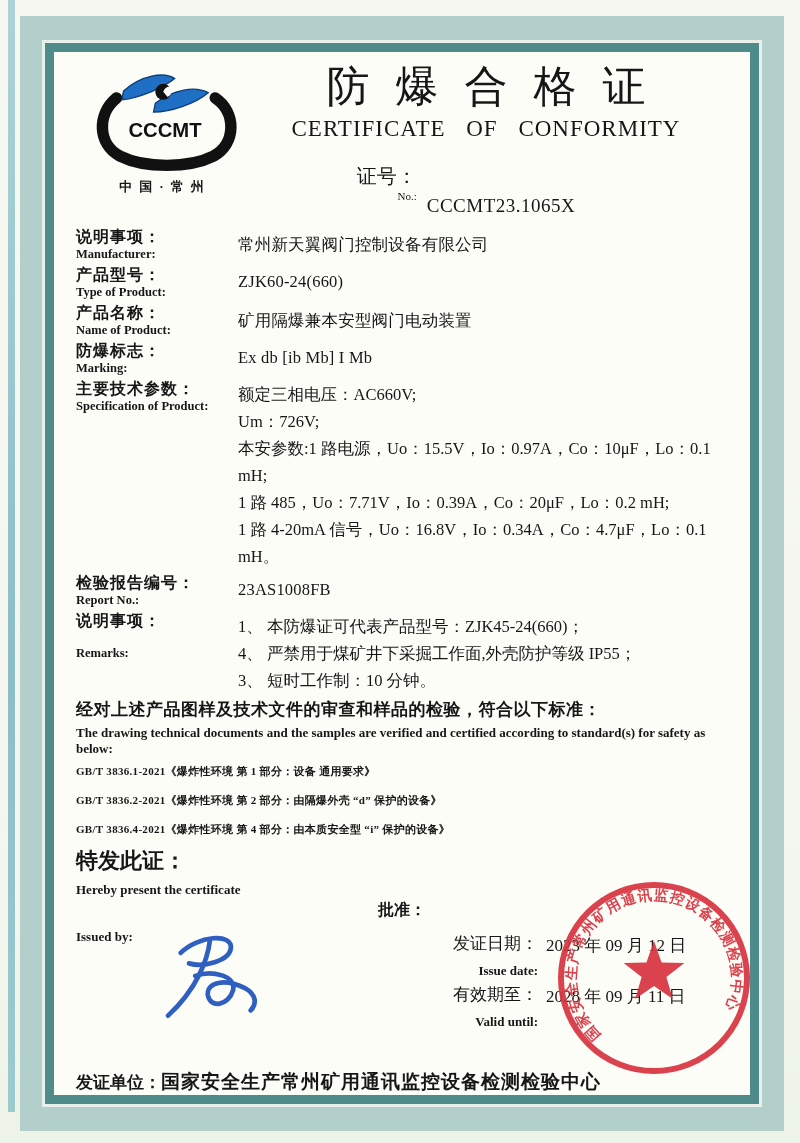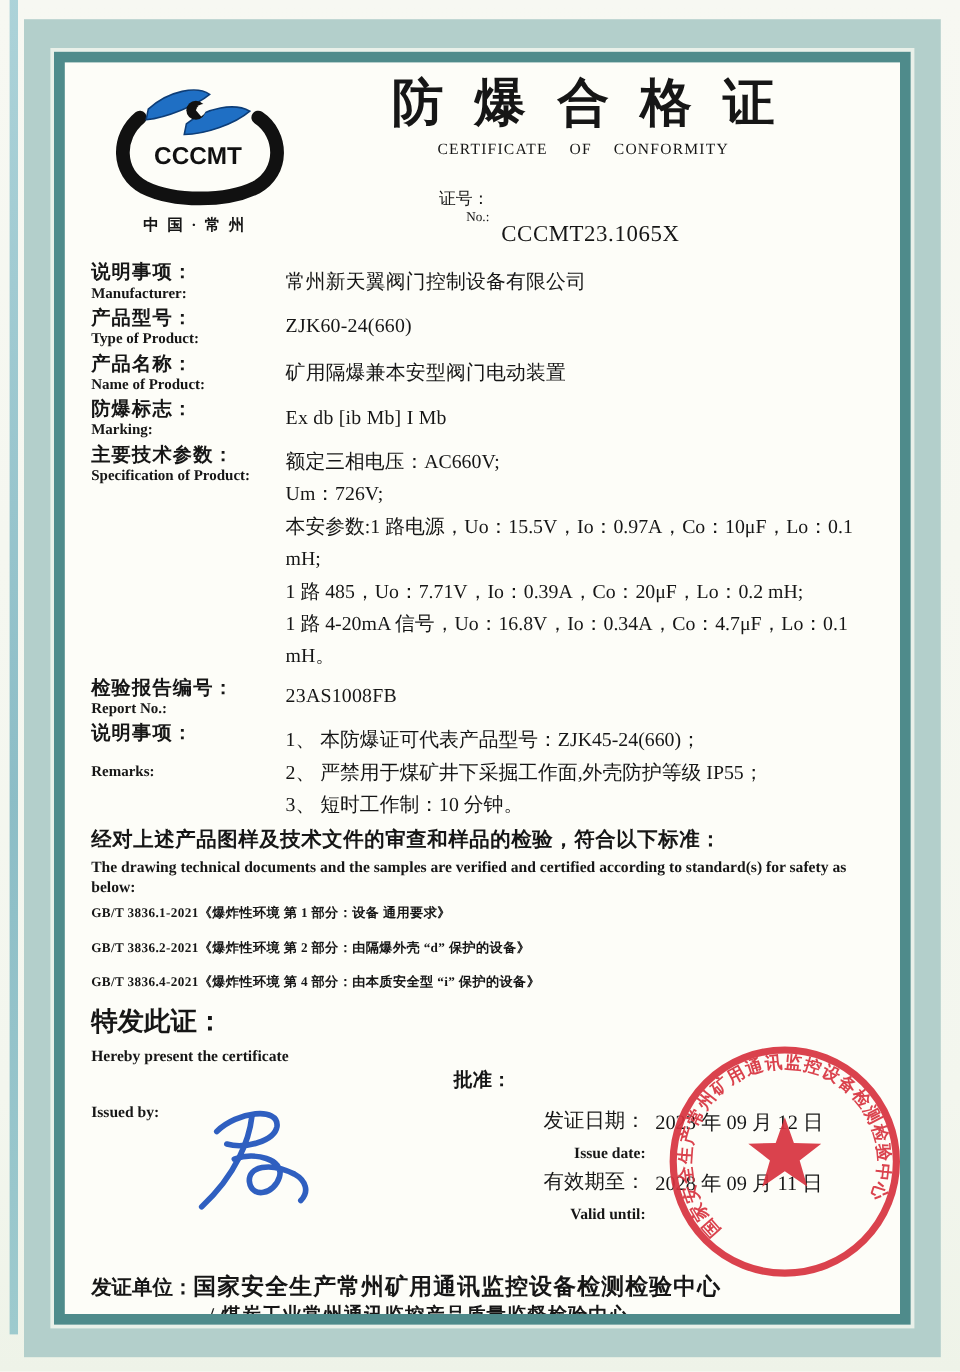--- a/index.html
+++ b/index.html
@@ -30,25 +30,25 @@
     outline:3px solid #e9f0e9;
     position:relative;
     padding:8px 22px 6px 22px;
     overflow:hidden;
   }
   
   .header{ display:flex; margin-top:2px; }
   .logo-col{ width:178px; flex-shrink:0; text-align:center; padding-top:6px;}
   .logo-caption{ font-size:13px; font-weight:700; letter-spacing:7px; margin-top:2px; }
   .title-col{ flex:1; text-align:center; padding-right:10px;}
-  .title-cn{ font-size:43px; font-weight:700; letter-spacing:26px; text-indent:26px; line-height:1.15; }
-  .title-en{ font-size:13px; letter-spacing:1px; word-spacing:14px; margin-top:5px; }
+  .title-cn{ font-size:43px; font-weight:400; letter-spacing:26px; text-indent:26px; line-height:1.15; }
+  .title-en{ font-size:23px; letter-spacing:1px; word-spacing:14px; margin-top:5px; }
   .certno-row{ display:flex; justify-content:center; align-items:center; margin-top:5px; margin-left:-40px;}
   .certno-labels{ text-align:right; margin-right:10px; }
-  .certno-labels .cn{ font-size:14px; }
+  .certno-labels .cn{ font-size:20px; }
   .certno-labels .en{ font-size:11px; }
   .certno-value{ font-size:19px; letter-spacing:.5px; padding-top:4px;margin-top:44px;}
   
   .rows{ margin-top:10px; }
   .row{ display:flex; margin-bottom:3px; }
   .lbl{ width:162px; flex-shrink:0; }
   .lbl-cn{ font-size:16px; font-weight:600; letter-spacing:1px;}
   .lbl-en{ font-size:12.5px; font-weight:700; margin-top:-1px;}
   .val{ font-size:16.5px; padding-top:7px; letter-spacing:.2px;}
   .val-lines{ padding-top:2px; }
@@ -168,21 +168,21 @@
           <div class="val">23AS1008FB</div>
         </div>
 
         <div class="row">
           <div class="lbl">
             <div class="lbl-cn">说明事项：</div>
             <div class="lbl-en" style="margin-top:14px;">Remarks:</div>
           </div>
           <div class="val-lines">
             <div>1、 本防爆证可代表产品型号：ZJK45-24(660)；</div>
-            <div>2、 严禁用于煤矿井下采掘工作面,外壳防护等级 IP55；</div>
+            <div>4、 严禁用于煤矿井下采掘工作面,外壳防护等级 IP55；</div>
             <div>3、 短时工作制：10 分钟。</div>
           </div>
         </div>
       </div>
 
       <div class="compliance">
         <div class="stmt-cn">经对上述产品图样及技术文件的审查和样品的检验，符合以下标准：</div>
         <div class="stmt-en">The drawing technical documents and the samples are verified and certified according to standard(s) for safety as below:</div>
         <div class="standards">
           <div>GB/T 3836.1-2021《爆炸性环境 第 1 部分：设备 通用要求》</div>

